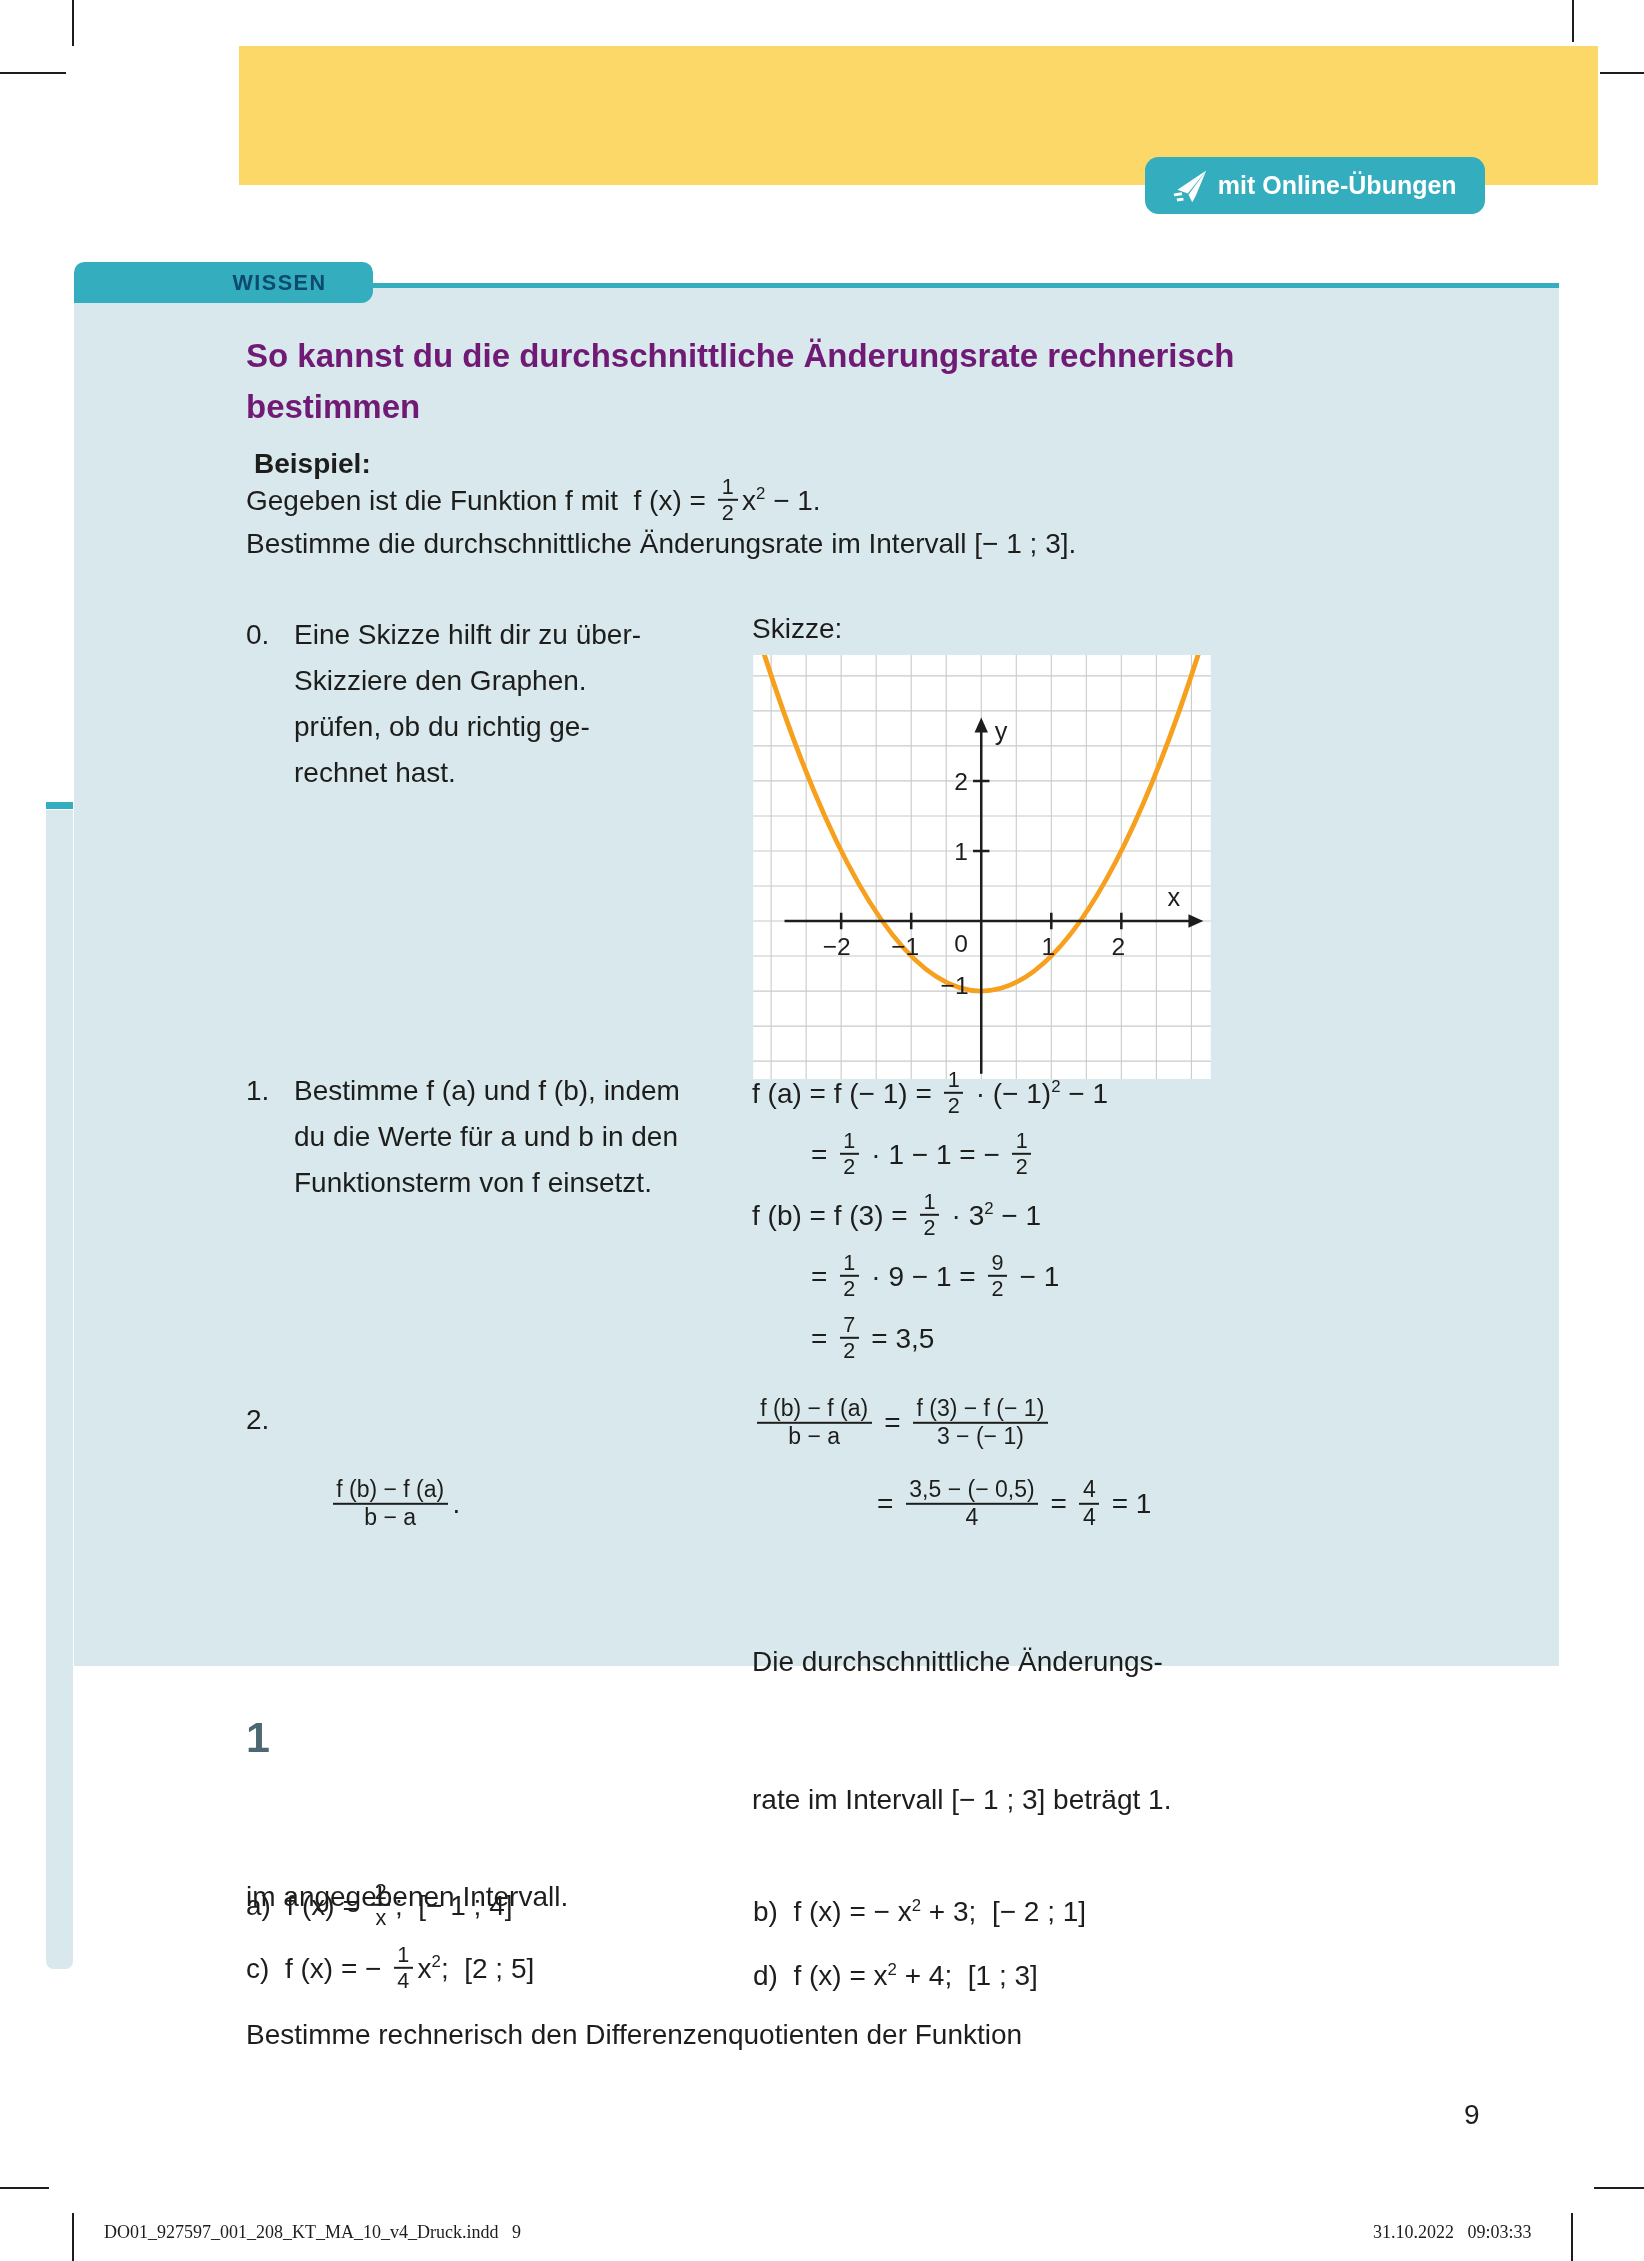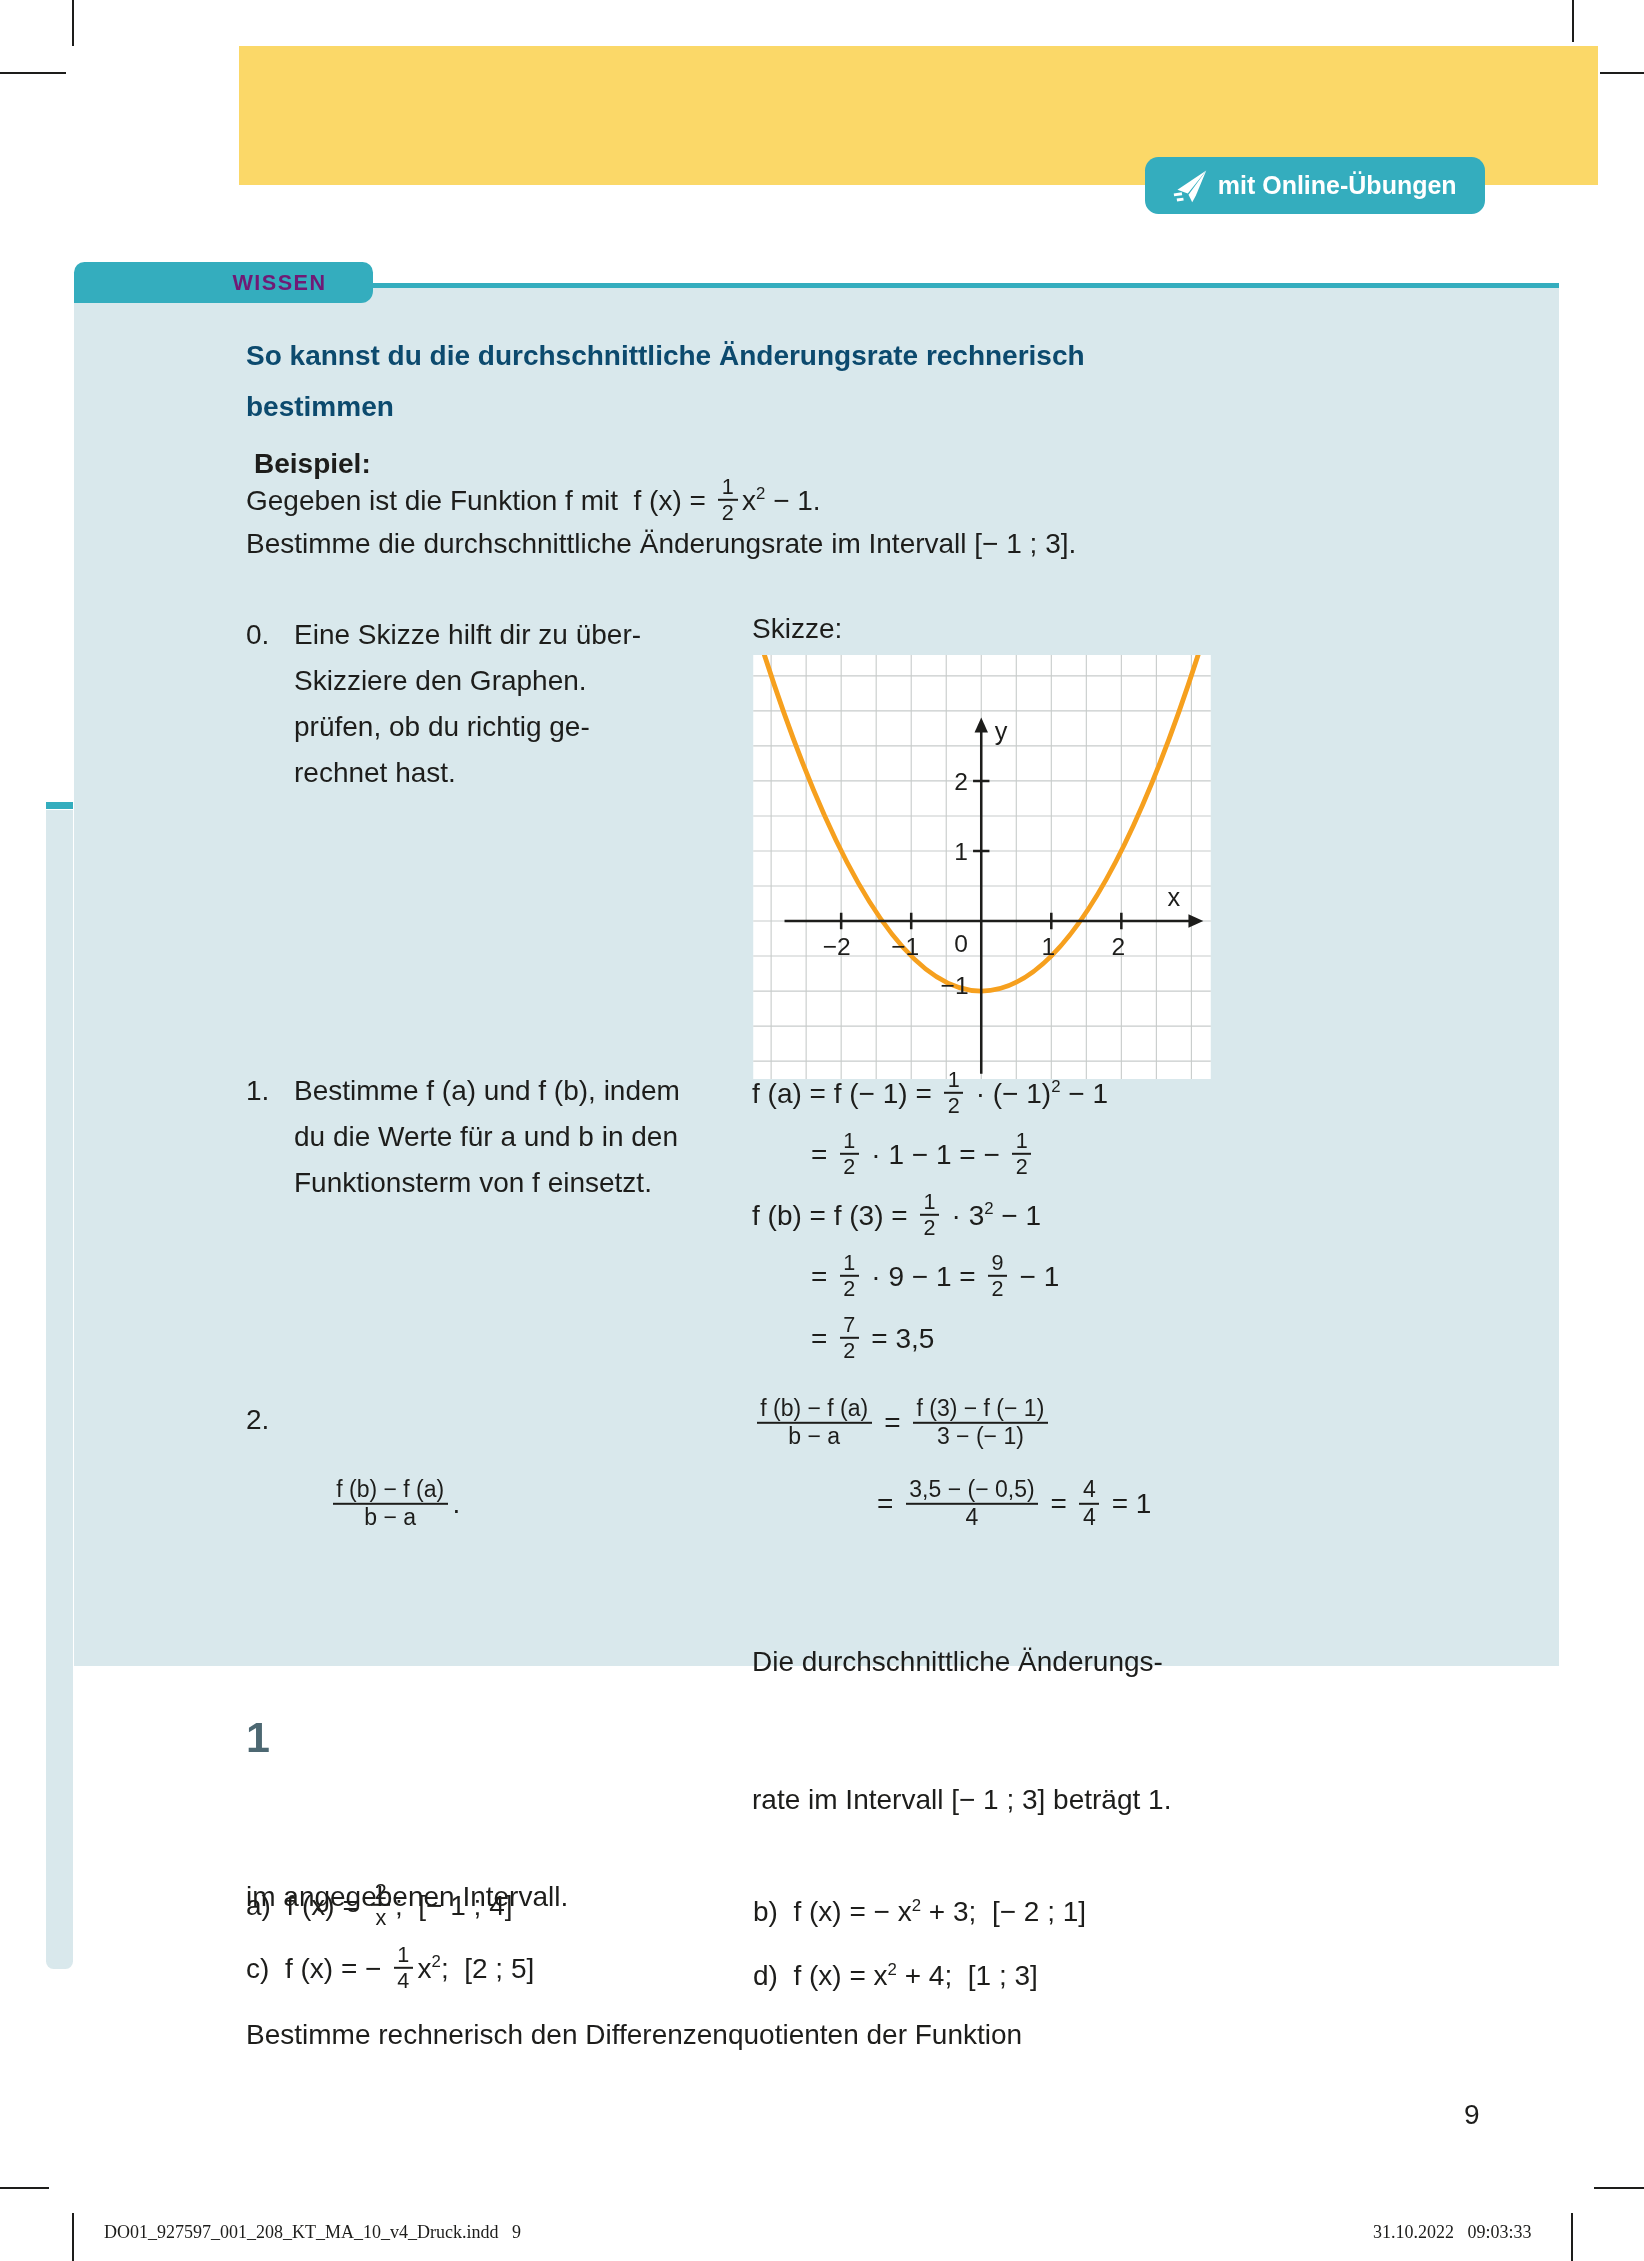--- a/index.html
+++ b/index.html
@@ -13,26 +13,26 @@
   .badge{
     position:absolute;left:1145px;top:157px;width:340px;height:57px;background:#34ADBE;
     border-radius:13.4px;display:flex;align-items:center;justify-content:center;gap:10.4px;
   }
   .badge-label{color:#ffffff;font-size:25px;font-weight:bold;white-space:pre;}
   .wissen-tab{
     position:absolute;left:74px;top:262px;width:299px;height:41px;background:#34ADBE;
     border-radius:10.4px 10.4px 12px 0;display:flex;align-items:center;justify-content:center;
     padding-left:112px;box-sizing:border-box;
   }
-  .wissen-label{color:#701a75;font-size:21.6px;font-weight:bold;letter-spacing:1.5px;}
+  .wissen-label{color:#0c4a6e;font-size:21.6px;font-weight:bold;letter-spacing:1.5px;}
   .teal-rule{position:absolute;left:74px;top:283px;width:1485px;height:5.2px;background:#34ADBE;}
   .blue-box{position:absolute;left:74px;top:288px;width:1485px;height:1378px;background:#D9E8EC;}
   .side-dash{position:absolute;left:46px;top:802px;width:27px;height:6.7px;background:#34ADBE;}
   .side-strip{position:absolute;left:46px;top:810px;width:27px;height:1159px;background:#D9E8EC;border-radius:0 0 7.5px 7.5px;}
-  .title{position:absolute;left:246px;width:1283px;font-size:28px;font-weight:bold;color:#0c4a6e;line-height:51px;}
+  .title{position:absolute;left:246px;width:1283px;font-size:33px;font-weight:bold;color:#701a75;line-height:51px;}
   .bold38{position:absolute;font-size:28px;font-weight:bold;color:#1D1D1B;white-space:pre;}
   .mrow{position:absolute;font-size:28px;color:#1D1D1B;white-space:pre;}
   .lines{position:absolute;font-size:28px;line-height:46px;white-space:pre;}
   .step{position:absolute;display:flex;font-size:28px;line-height:46px;}
   .step-num{width:48px;flex:none;}
   .frac{
     display:inline-flex;flex-direction:column;align-items:center;vertical-align:middle;
     line-height:1.12;font-size:21.6px;margin:0 4.5px;transform:translateY(-2.2px);
   }
   .frac .fn{padding:0 3.7px;border-bottom:2.2px solid #1D1D1B;}

